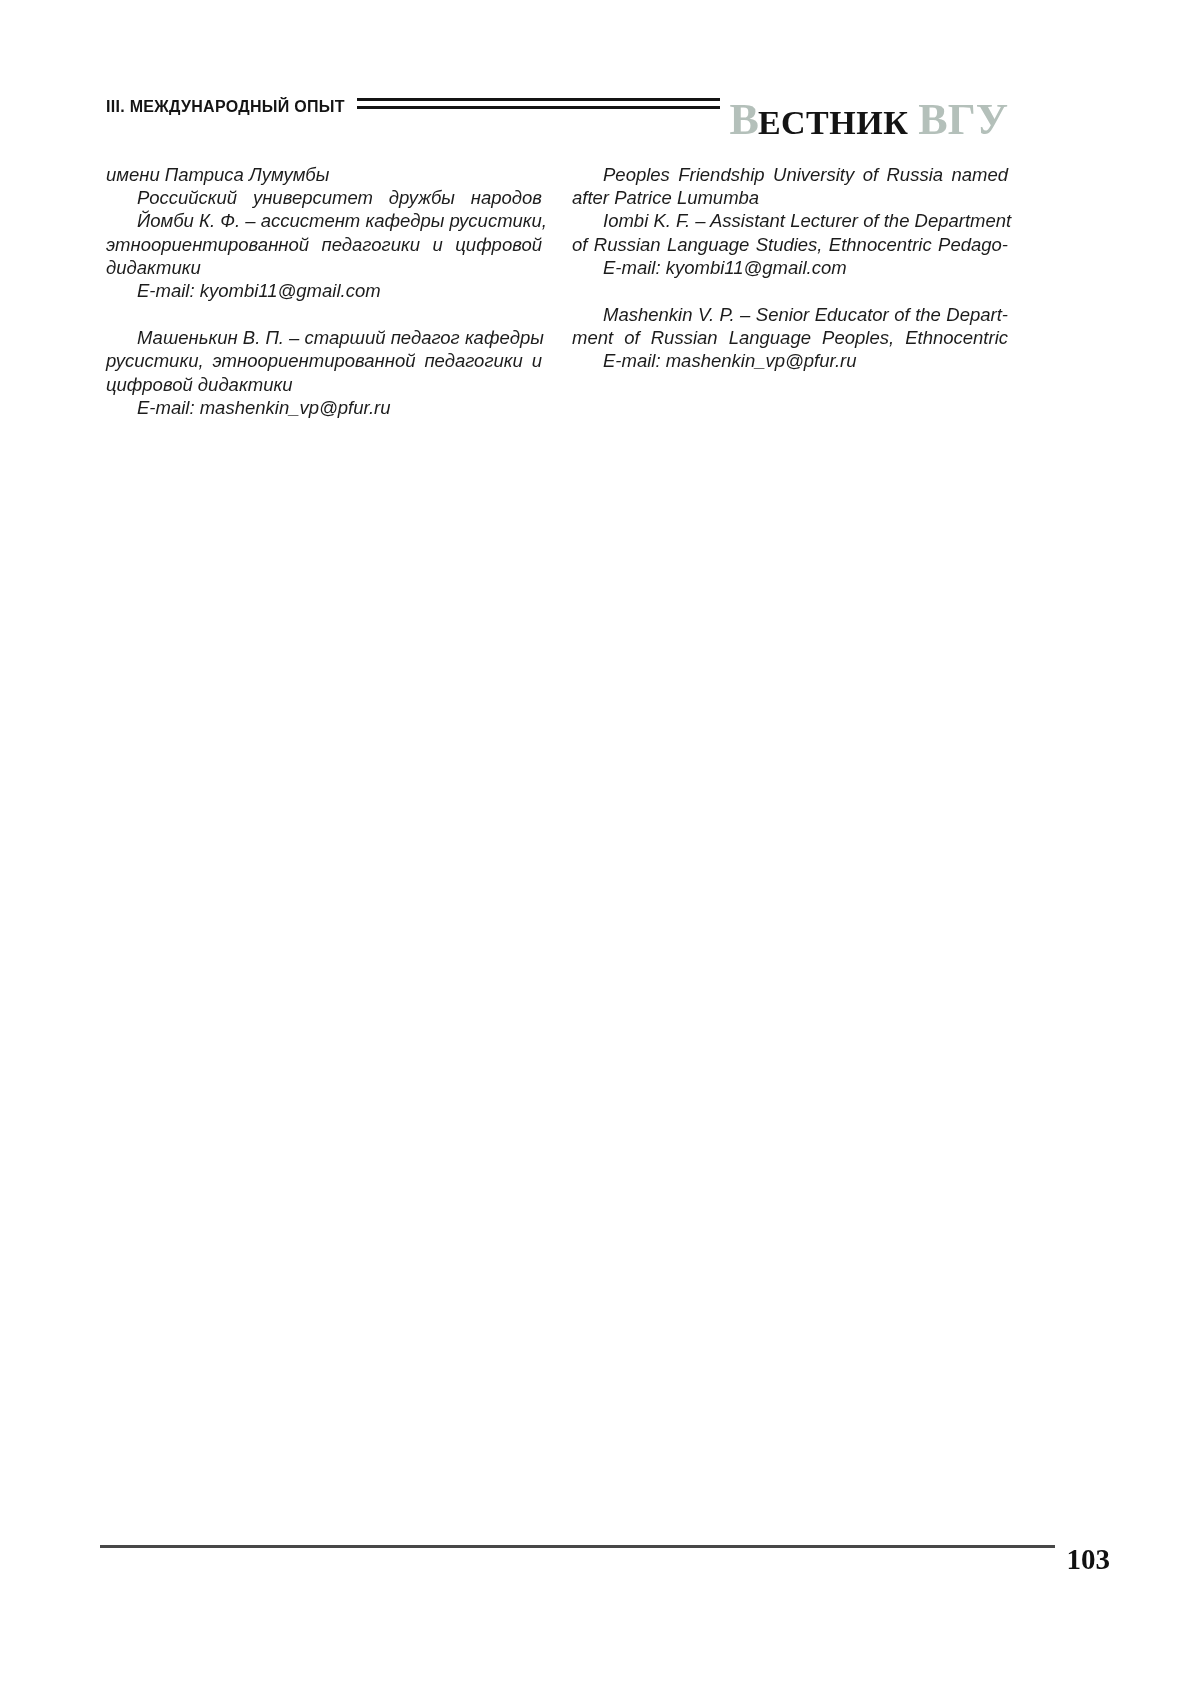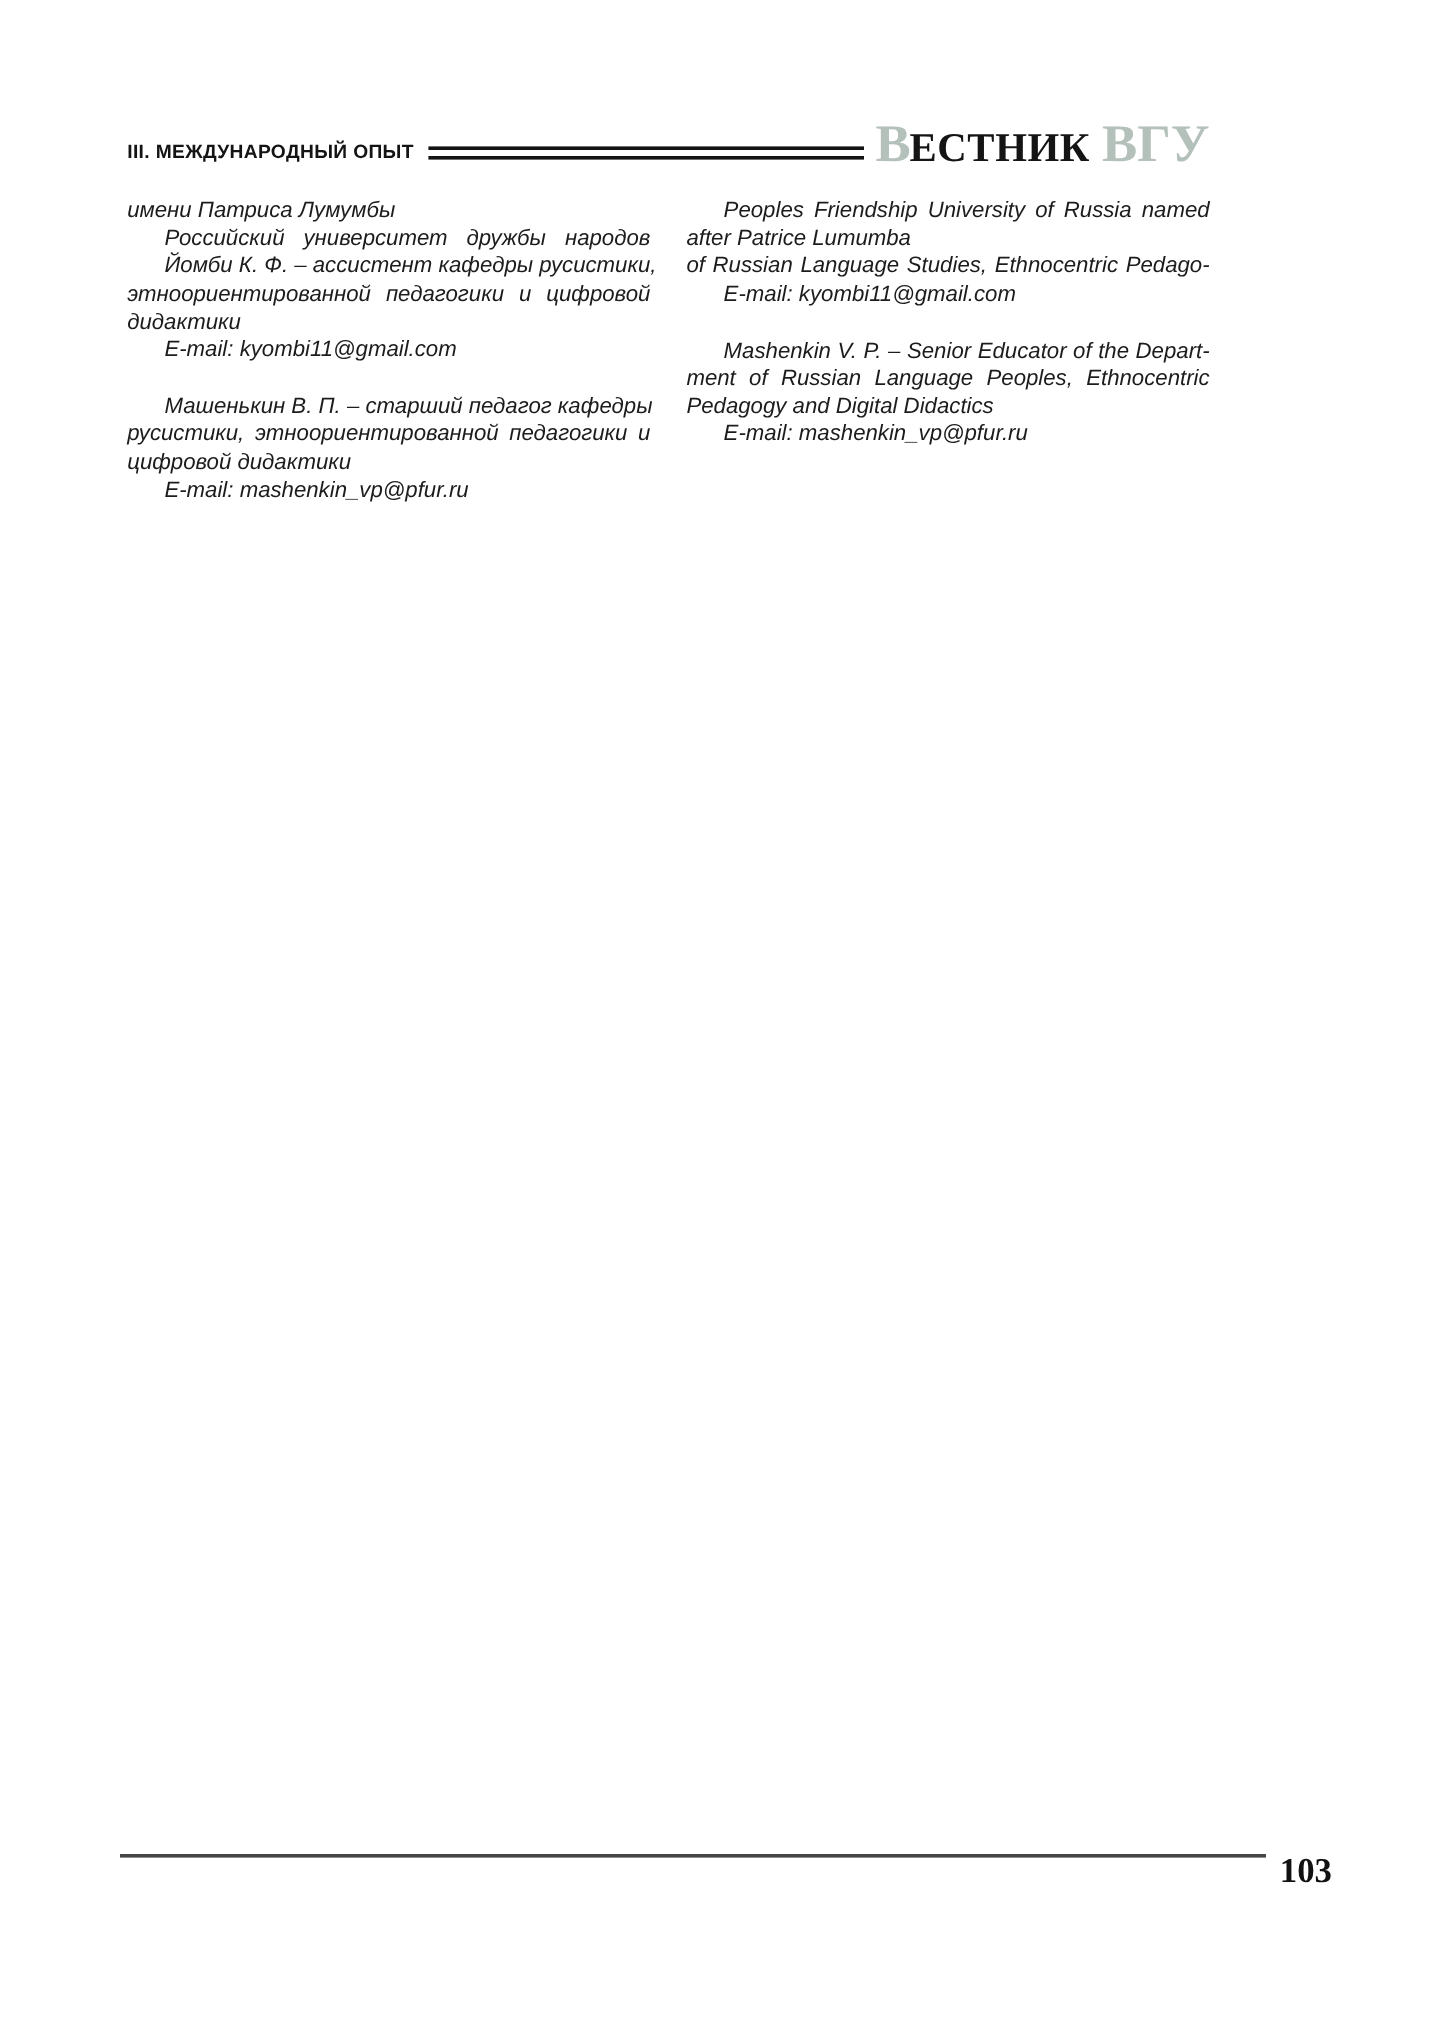--- a/index.html
+++ b/index.html
@@ -12,21 +12,20 @@
     overflow: hidden;
   }
 
   
   .header {
     position: absolute;
     top: 98px;
     left: 106px;
     width: 902px;
     display: flex;
-    align-items: flex-end;
   }
   .section-title {
     font-weight: bold;
     font-size: 16px;
     color: #141414;
     white-space: nowrap;
     margin-bottom: 5px;
     letter-spacing: 0.3px;
   }
   .header-rule {
@@ -113,27 +112,27 @@
           <div class="line justify indent">Машенькин В. П. – старший педагог кафедры</div>
           <div class="line justify">русистики, этноориентированной педагогики и</div>
           <div class="line">цифровой дидактики</div>
           <div class="line indent">E-mail: mashenkin_vp@pfur.ru</div>
         </div>
     </section>
     <section class="col">
       <div class="block">
           <div class="line justify indent">Peoples Friendship University of Russia named</div>
           <div class="line">after Patrice Lumumba</div>
+          <div class="line justify indent">Iombi K. F. – Assistant Lecturer of the Department</div>
           <div class="line justify">of Russian Language Studies, Ethnocentric Pedago-</div>
           <div class="line indent">E-mail: kyombi11@gmail.com</div>
         </div>
       <div class="block">
           <div class="line justify indent">Mashenkin V. P. – Senior Educator of the Depart-</div>
           <div class="line justify">ment of Russian Language Peoples, Ethnocentric</div>
-          <div class="line">Pedagogy and Digital Didactics</div>
           <div class="line indent">E-mail: mashenkin_vp@pfur.ru</div>
         </div>
     </section>
   </main>
 
   <footer class="footer">
     <div class="footer-rule"></div>
     <div class="page-number">103</div>
   </footer>
 

